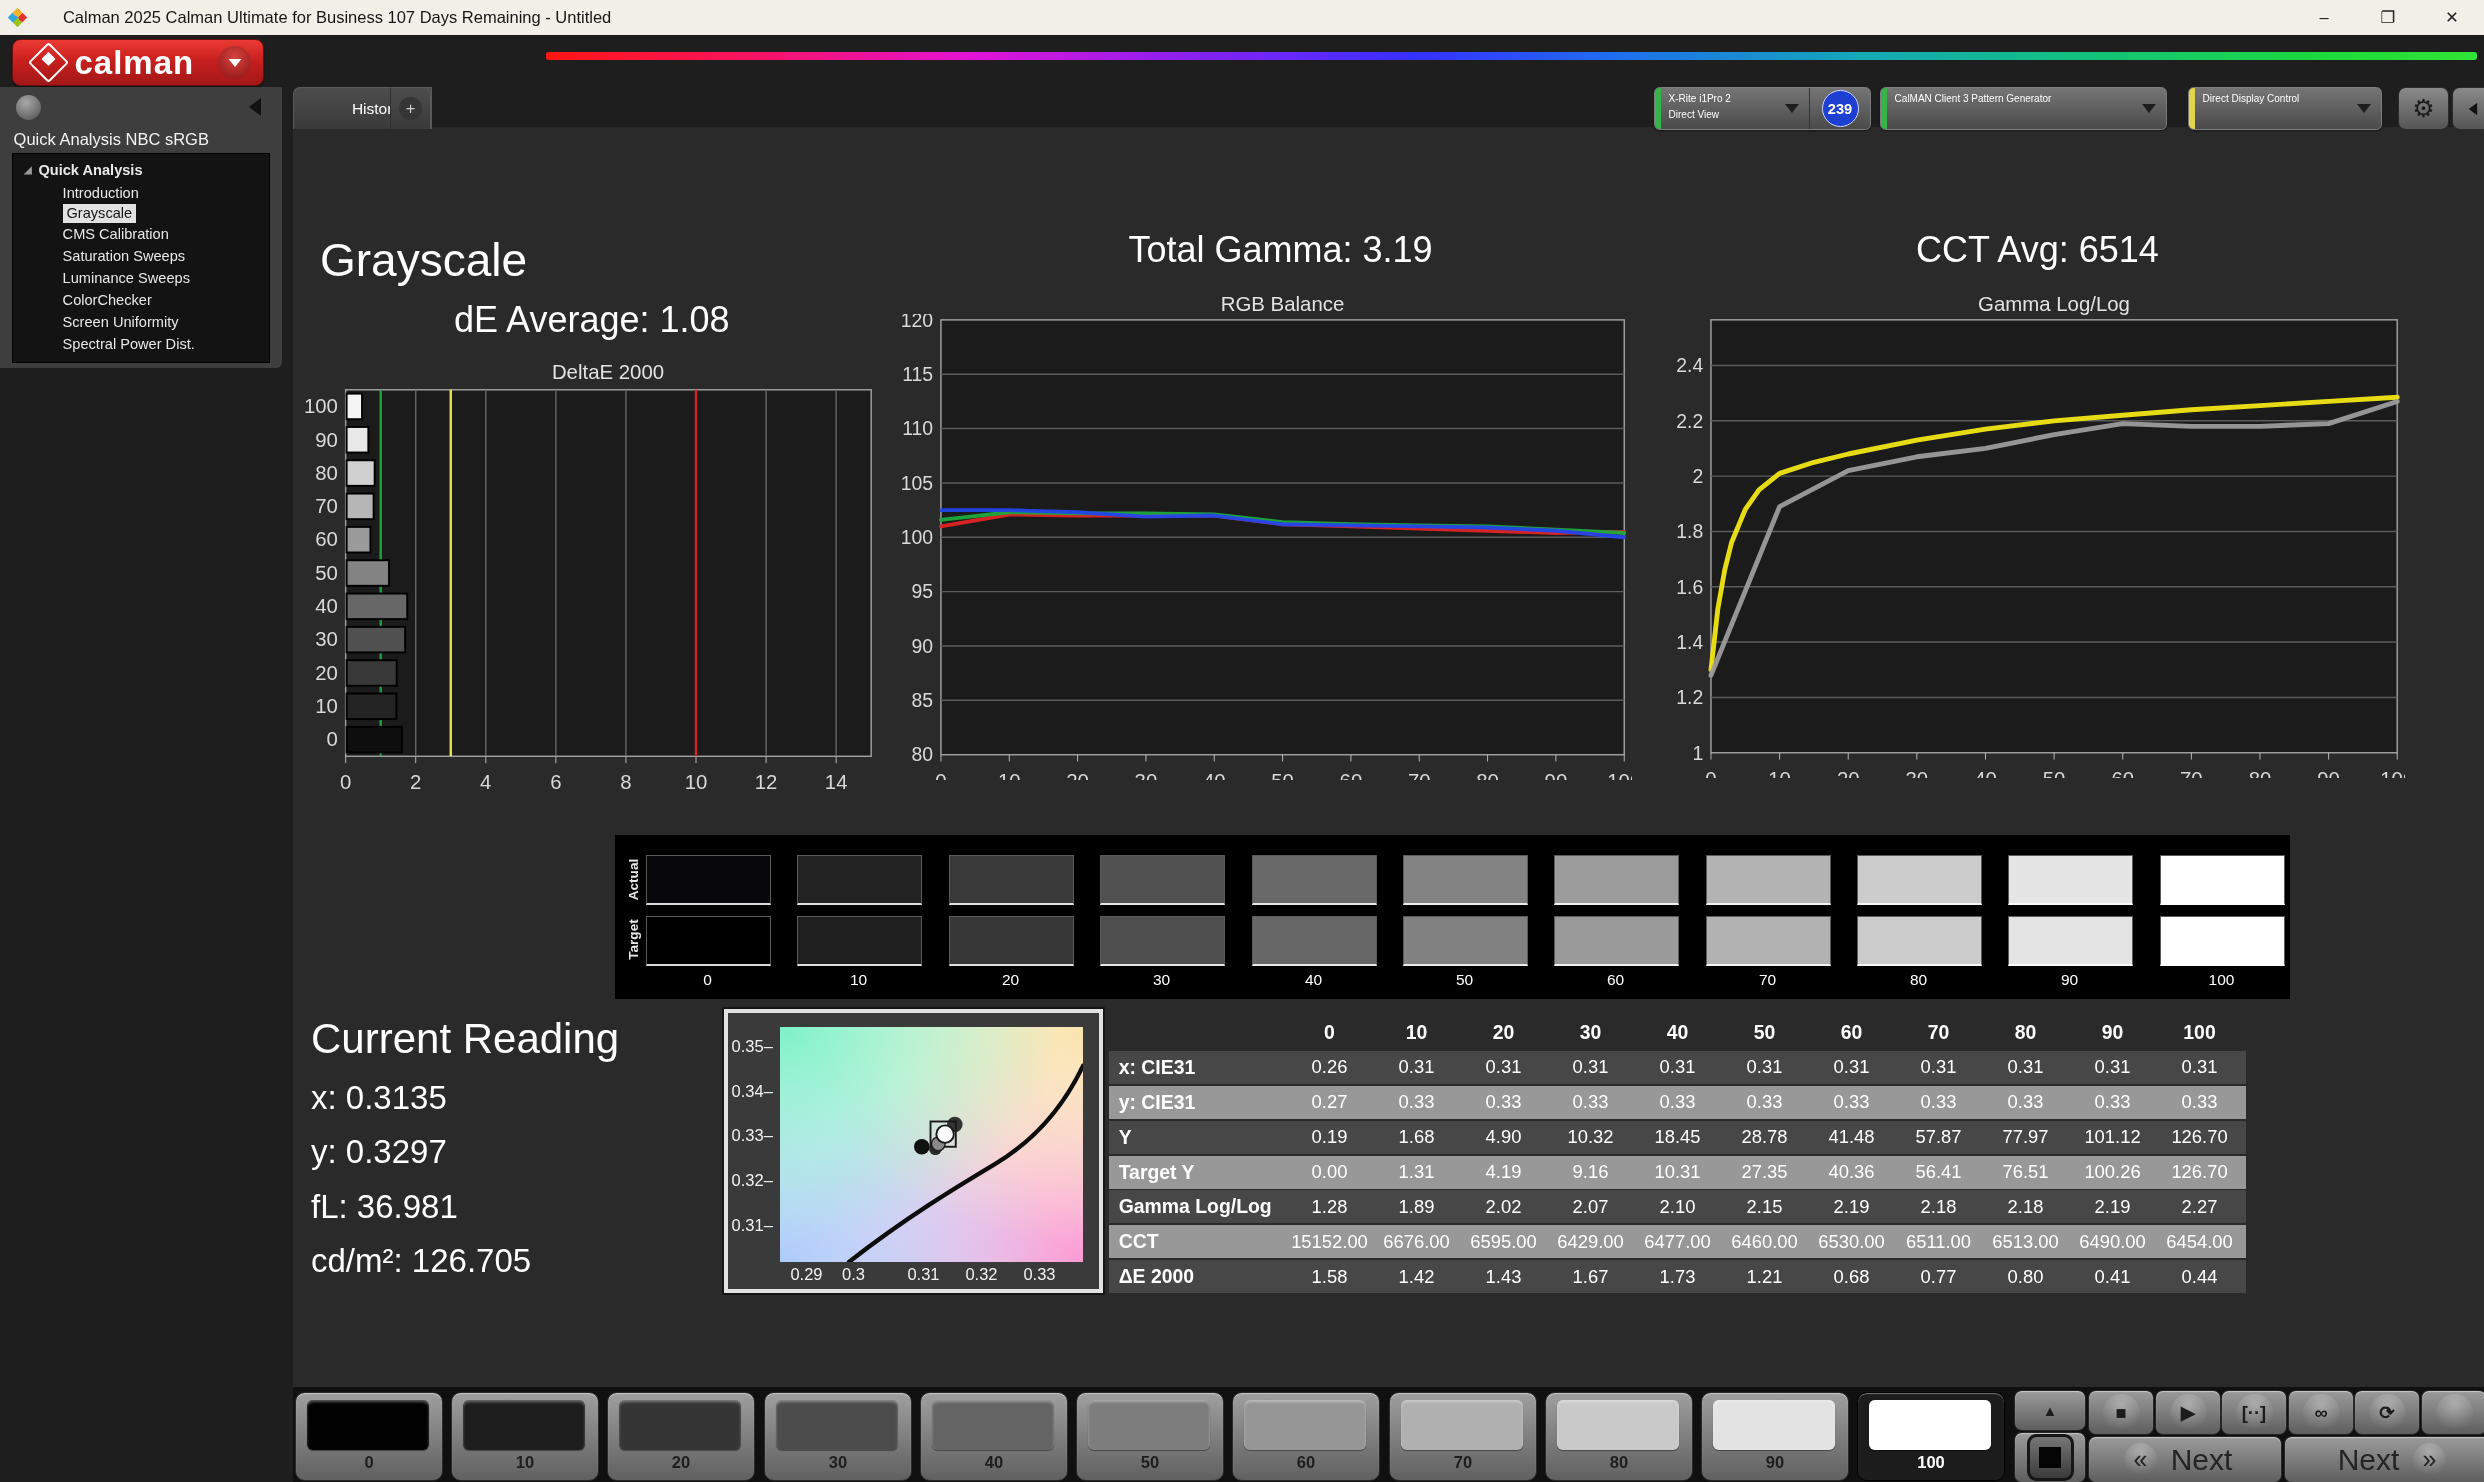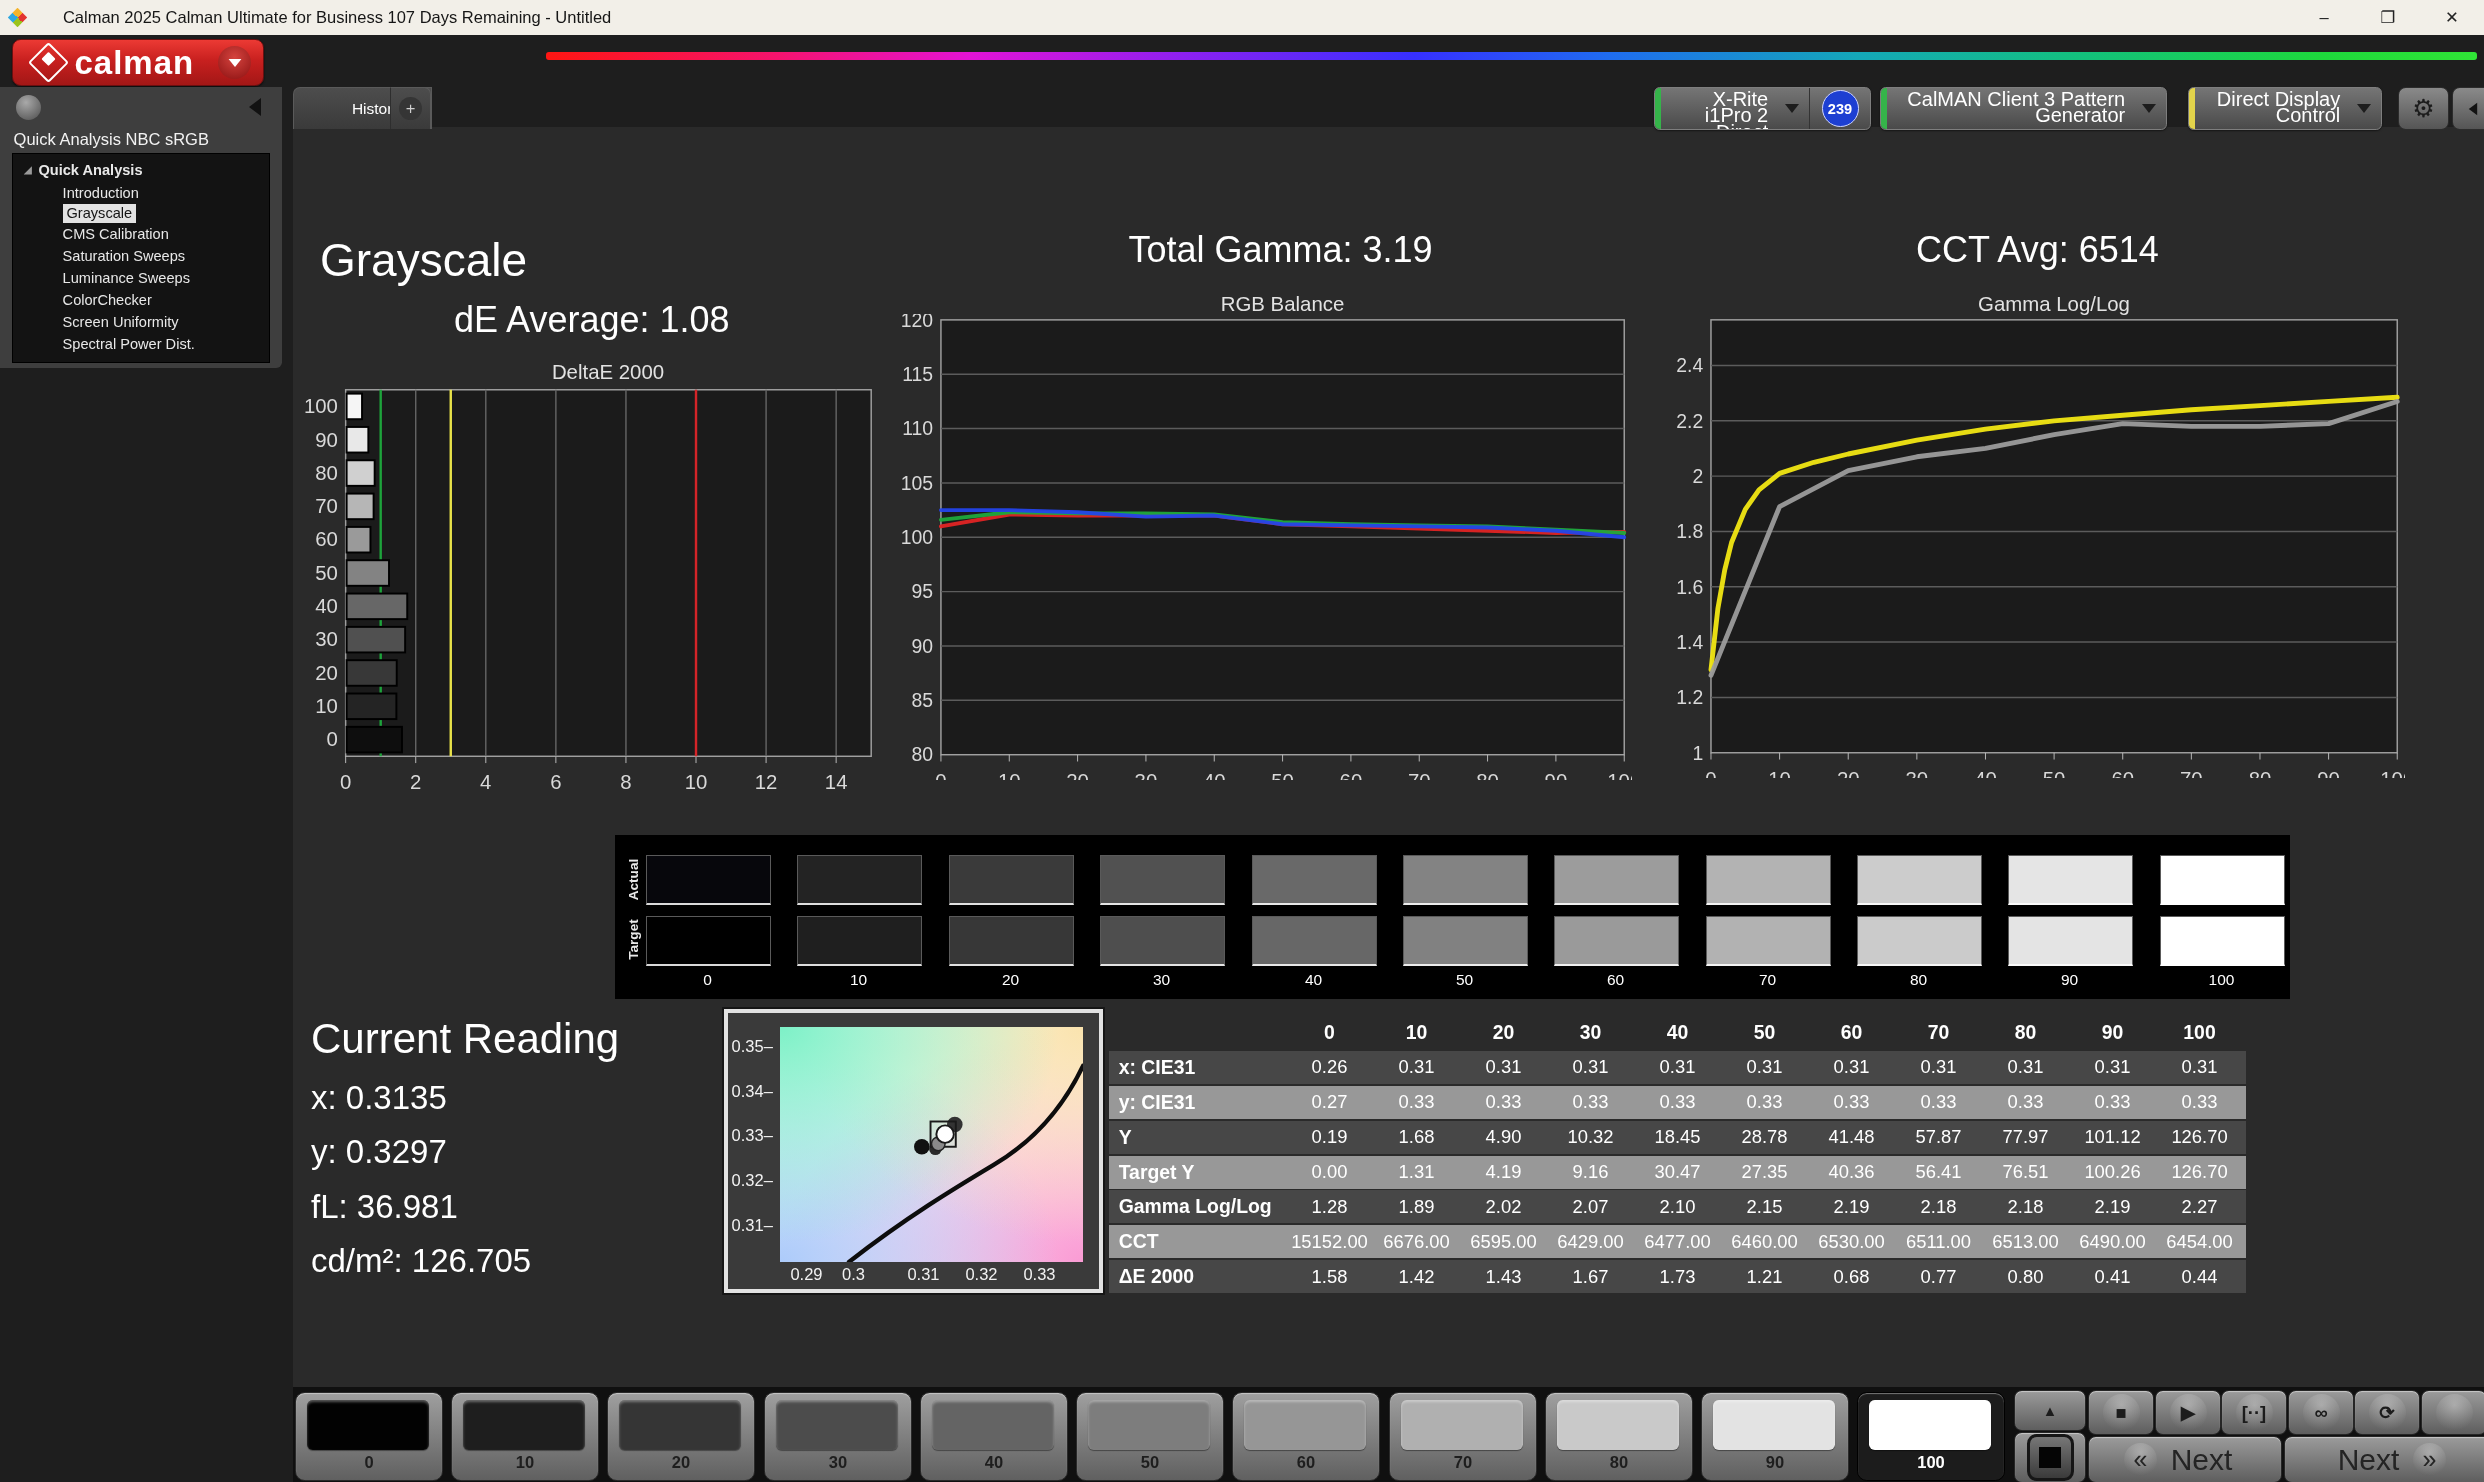--- a/index.html
+++ b/index.html
@@ -50,21 +50,21 @@
     border:1px solid #5a5a5a;border-bottom:none;border-radius:6.8px 0 0 0;color:#fff;font-size:15.5px;
     display:flex;align-items:center;justify-content:center;padding-left:40px;}
   #tab-add{left:390px;top:87px;width:39px;height:41px;background:linear-gradient(#4d4d4d,#3a3a3a);
     border:1px solid #5a5a5a;border-left:1px solid #2e2e2e;border-bottom:none;border-radius:0 6.8px 0 0;
     display:flex;align-items:center;justify-content:center;}
   #tab-add span{width:23px;height:23px;border-radius:50%;background:#353535;color:#cfcfcf;font-size:16.5px;line-height:22px;text-align:center;}
 
   .dropbtn{position:absolute;top:87px;height:41px;border-radius:5.8px;border:1px solid #7e7e7e;
     background:linear-gradient(#757575,#4a4a4a);color:#fff;display:flex;overflow:hidden;box-shadow:0 1px 1.9px rgba(0,0,0,.5);}
   .stripe{width:5.8px;height:100%;}
-  .dd-text{padding:2.9px 5.8px 0 7.8px;font-size:20px;line-height:16.5px;flex:1;text-align:right;}
+  .dd-text{padding:2.9px 5.8px 0 7.8px;font-size:10px;line-height:16.5px;flex:1;}
   .dd-arrow{width:35px;display:flex;align-items:center;justify-content:center;}
   .dd-arrow i{width:0;height:0;border-left:7.8px solid transparent;border-right:7.8px solid transparent;border-top:9.7px solid #1d1d1d;}
   #meter-group{left:1654px;width:215px;}
   #meter-dd{flex:1;display:flex;border-right:1px solid #333;}
   #meter-badge{width:60px;display:flex;align-items:center;justify-content:center;}
   #badge-circle{width:35px;height:35px;border-radius:50%;background:#1d3fd2;border:1.9px solid #cfd6ff;
     color:#fff;font-size:14.6px;display:flex;align-items:center;justify-content:center;font-weight:bold;}
   #pgen-dd{left:1880px;width:285px;}
   #disp-dd{left:2188px;width:192px;}
   .sqbtn{position:absolute;top:87px;height:41px;border-radius:7.8px;border:1px solid #2c2c2c;
@@ -488,21 +488,21 @@
         <div class="val">77.97</div>
         <div class="val">101.12</div>
         <div class="val">126.70</div>
       </div>
       <div class="trow lite">
         <div class="lab">Target Y</div>
         <div class="val">0.00</div>
         <div class="val">1.31</div>
         <div class="val">4.19</div>
         <div class="val">9.16</div>
-        <div class="val">30.47</div>
+        <div class="val">10.31</div>
         <div class="val">27.35</div>
         <div class="val">40.36</div>
         <div class="val">56.41</div>
         <div class="val">76.51</div>
         <div class="val">100.26</div>
         <div class="val">126.70</div>
       </div>
       <div class="trow dark">
         <div class="lab">Gamma Log/Log</div>
         <div class="val">1.28</div>

